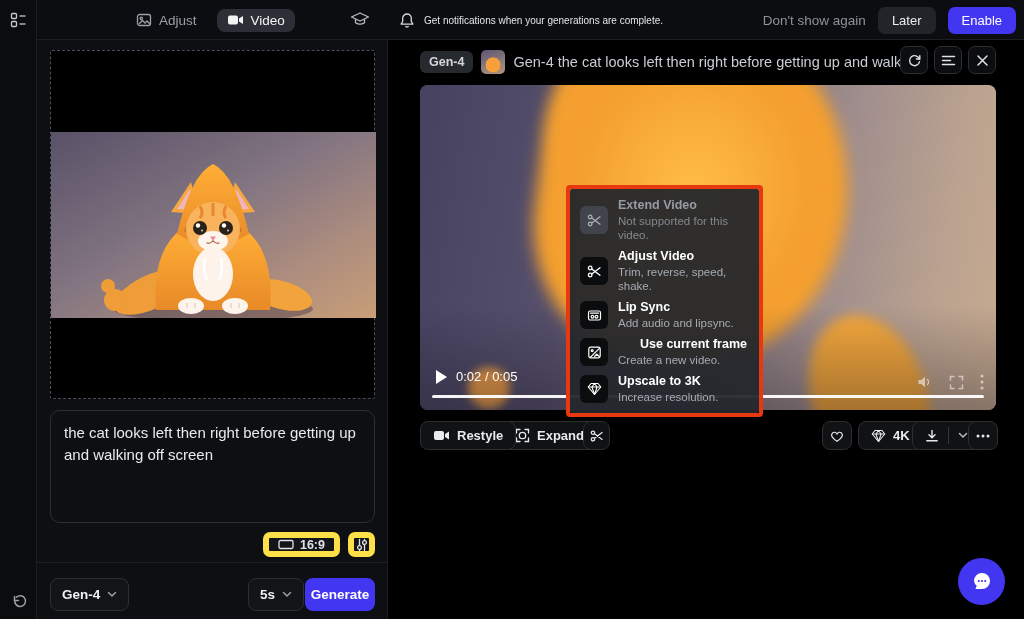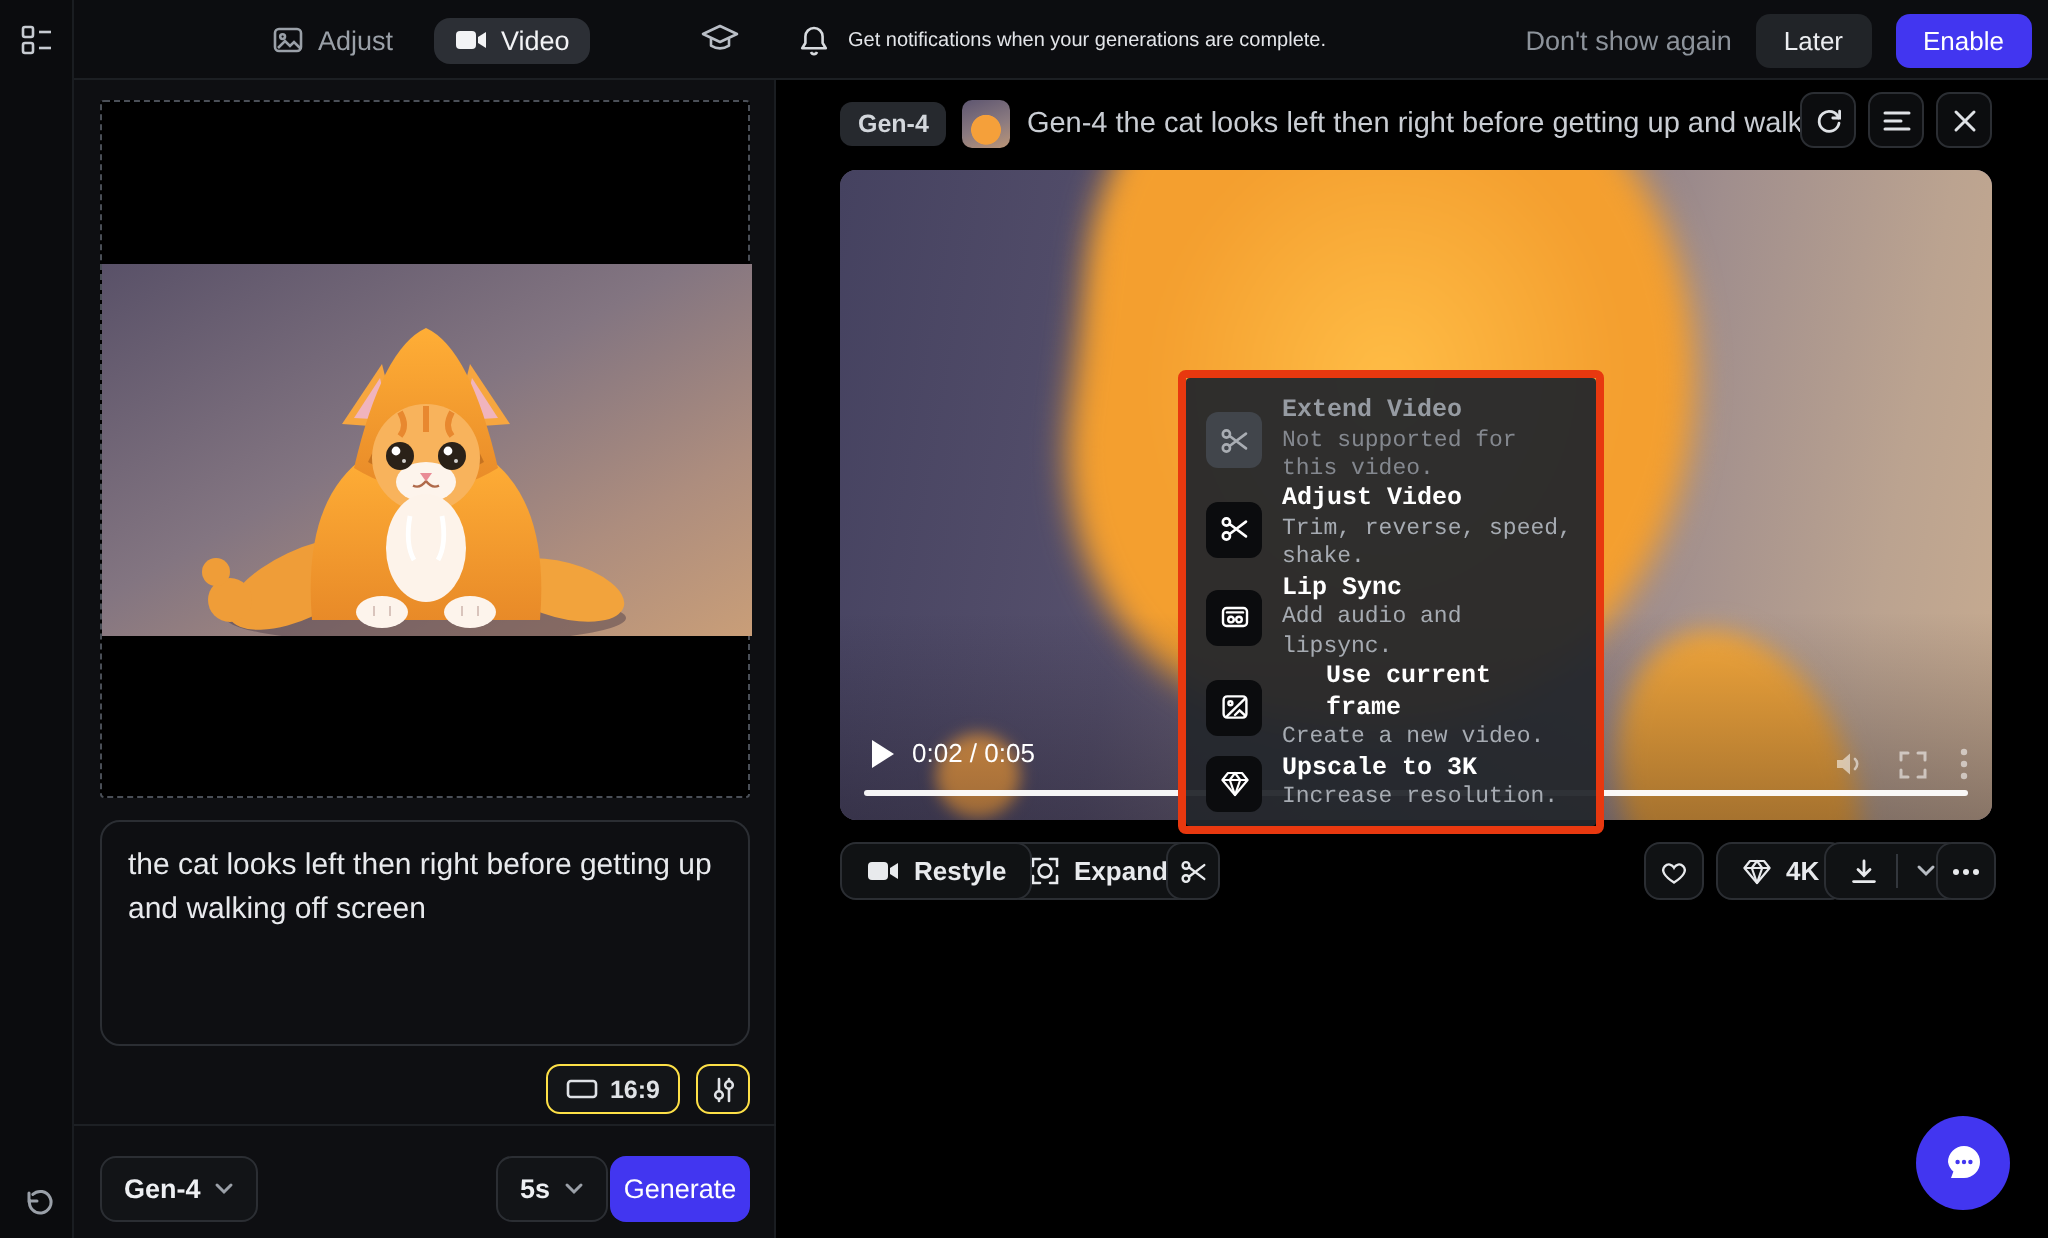--- a/index.html
+++ b/index.html
@@ -36,31 +36,31 @@
   .image-box { position:absolute; left:13px; top:10px; width:325px; height:349px;
     background:#000; border:1px dashed #4a4f57; border-radius:2px; cursor:pointer; }
   .image-box svg { position:absolute; left:0; top:81px; display:block; }
   .prompt-box { position:absolute; left:13px; top:370px; width:325px; height:113px;
     background:#0e0f12; border:1px solid #2b2e33; border-radius:10px;
     color:#e8eaed; font-size:15px; line-height:1.45; padding:11px 13px;
     resize:none; outline:none; font-family:inherit; }
   .ratio-row { position:absolute; left:13px; top:492px; width:325px; height:26px;
     display:flex; justify-content:flex-end; gap:8px; }
   .chip { display:flex; align-items:center; gap:6px; background:#131518;
-    border:1px solid #fde047; border-radius:7px; color:#dfe2e6;
+    border:6px solid #fde047; border-radius:7px; color:#dfe2e6;
     font-size:12.5px; font-weight:bold; padding:0 9px; height:25px; cursor:pointer; }
   .chip.square { width:27px; justify-content:center; padding:0; }
   .lp-divider { position:absolute; left:0; top:522px; width:351px; height:1px; background:#1d2024; }
   .bottom-row { position:absolute; left:0; top:523px; width:351px; height:56px; }
   .dd { position:absolute; display:flex; align-items:center; gap:7px; background:#121417;
     border:1px solid #2b2e33; border-radius:8px; height:33px; padding:0 11px;
     color:#eef0f3; font-size:13.5px; font-weight:bold; cursor:pointer; }
   .btn-generate { position:absolute; left:268px; top:15px; width:70px; height:33px;
     background:#4236f0; color:#fff; border:none; border-radius:8px;
-    font-size:13.5px; font-weight:normal; cursor:pointer; font-family:inherit; }
+    font-size:13.5px; font-weight:bold; cursor:pointer; font-family:inherit; }
 
   
   .right-panel { position:absolute; left:388px; top:40px; width:636px; height:579px; background:#000; }
   .gen-header { position:absolute; left:32px; top:8px; width:580px; height:28px;
     display:flex; align-items:center; gap:8px; }
   .gen-badge { background:#26292e; color:#d3d7dc; font-size:12.5px; font-weight:bold;
     padding:4px 9px; border-radius:6px; }
   .gen-thumb { width:24px; height:24px; border-radius:5px;
     background:
       radial-gradient(circle at 50% 62%, #f5a03a 0 38%, rgba(245,160,58,0) 40%),
@@ -93,22 +93,22 @@
     border-left:11px solid #fff; border-top:7px solid transparent; border-bottom:7px solid transparent;
     cursor:pointer; }
   .v-time { position:absolute; left:36px; bottom:26px; font-size:13px; color:#fff; }
   .v-progress { position:absolute; left:12px; right:12px; bottom:12px; height:3px;
     background:rgba(255,255,255,0.95); border-radius:2px; cursor:pointer; }
   .v-right-icons { position:absolute; right:12px; bottom:20px; display:flex; gap:16px;
     color:rgba(255,255,255,0.55); align-items:center; }
   .v-right-icons span { cursor:pointer; display:flex; }
 
   
-  .annotation { position:absolute; left:201px; top:145px; width:213px; height:232px;
-    border:4px solid #e8380f; border-radius:4px; z-index:9;font-family:Liberation Mono, monospace; }
+  .annotation { position:absolute; left:178px; top:145px; width:197px; height:232px;
+    border:4px solid #e8380f; border-radius:4px; z-index:9; }
   .ctx-menu { position:absolute; inset:0; background:rgba(36,39,44,0.95);
     border-radius:2px; padding:9px 10px; display:flex; flex-direction:column; justify-content:space-between; }
   .ctx-item { display:flex; align-items:center; gap:10px; cursor:pointer; }
   .ctx-item.disabled { cursor:default; }
   .ctx-ico { width:28px; height:28px; min-width:28px; border-radius:6px; background:#0b0c0e;
     display:flex; align-items:center; justify-content:center; color:#fff; }
   .ctx-item.disabled .ctx-ico { background:#41454b; color:#a9adb3; }
   .ctx-title { font-size:12.5px; font-weight:bold; color:#fff; line-height:1.25; }
   .ctx-sub { font-size:11.5px; color:#a6abb2; line-height:1.25; }
   .ctx-item.disabled .ctx-title { color:#969ba2; }

